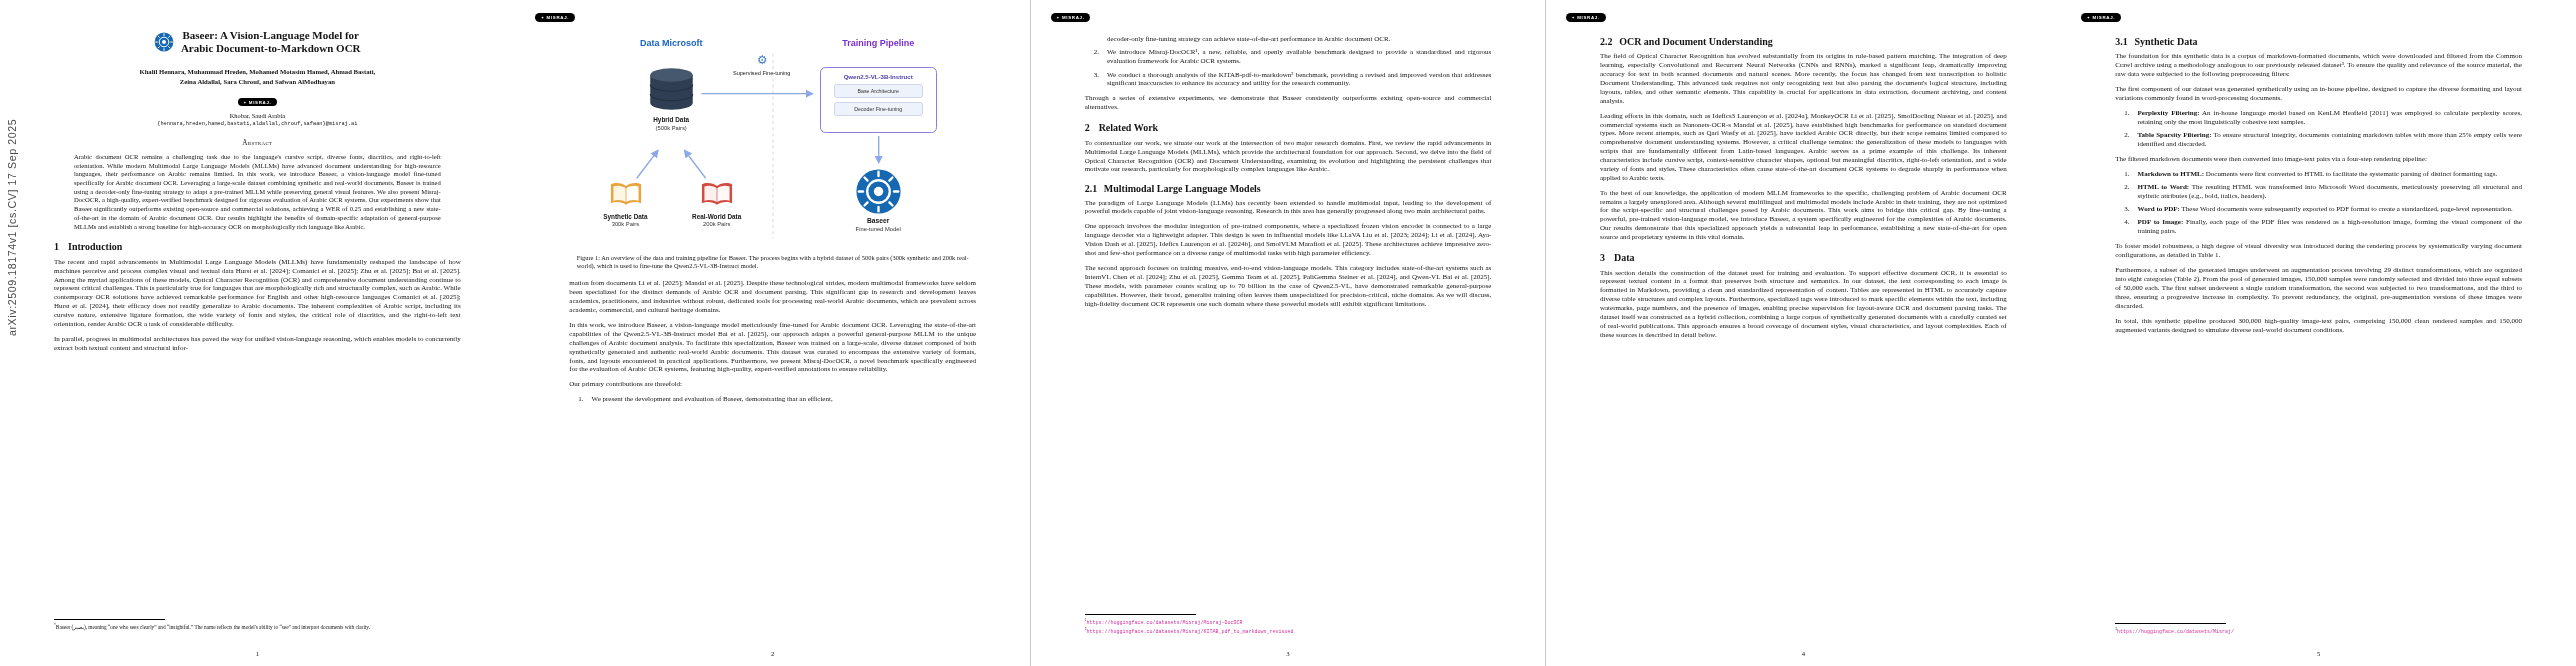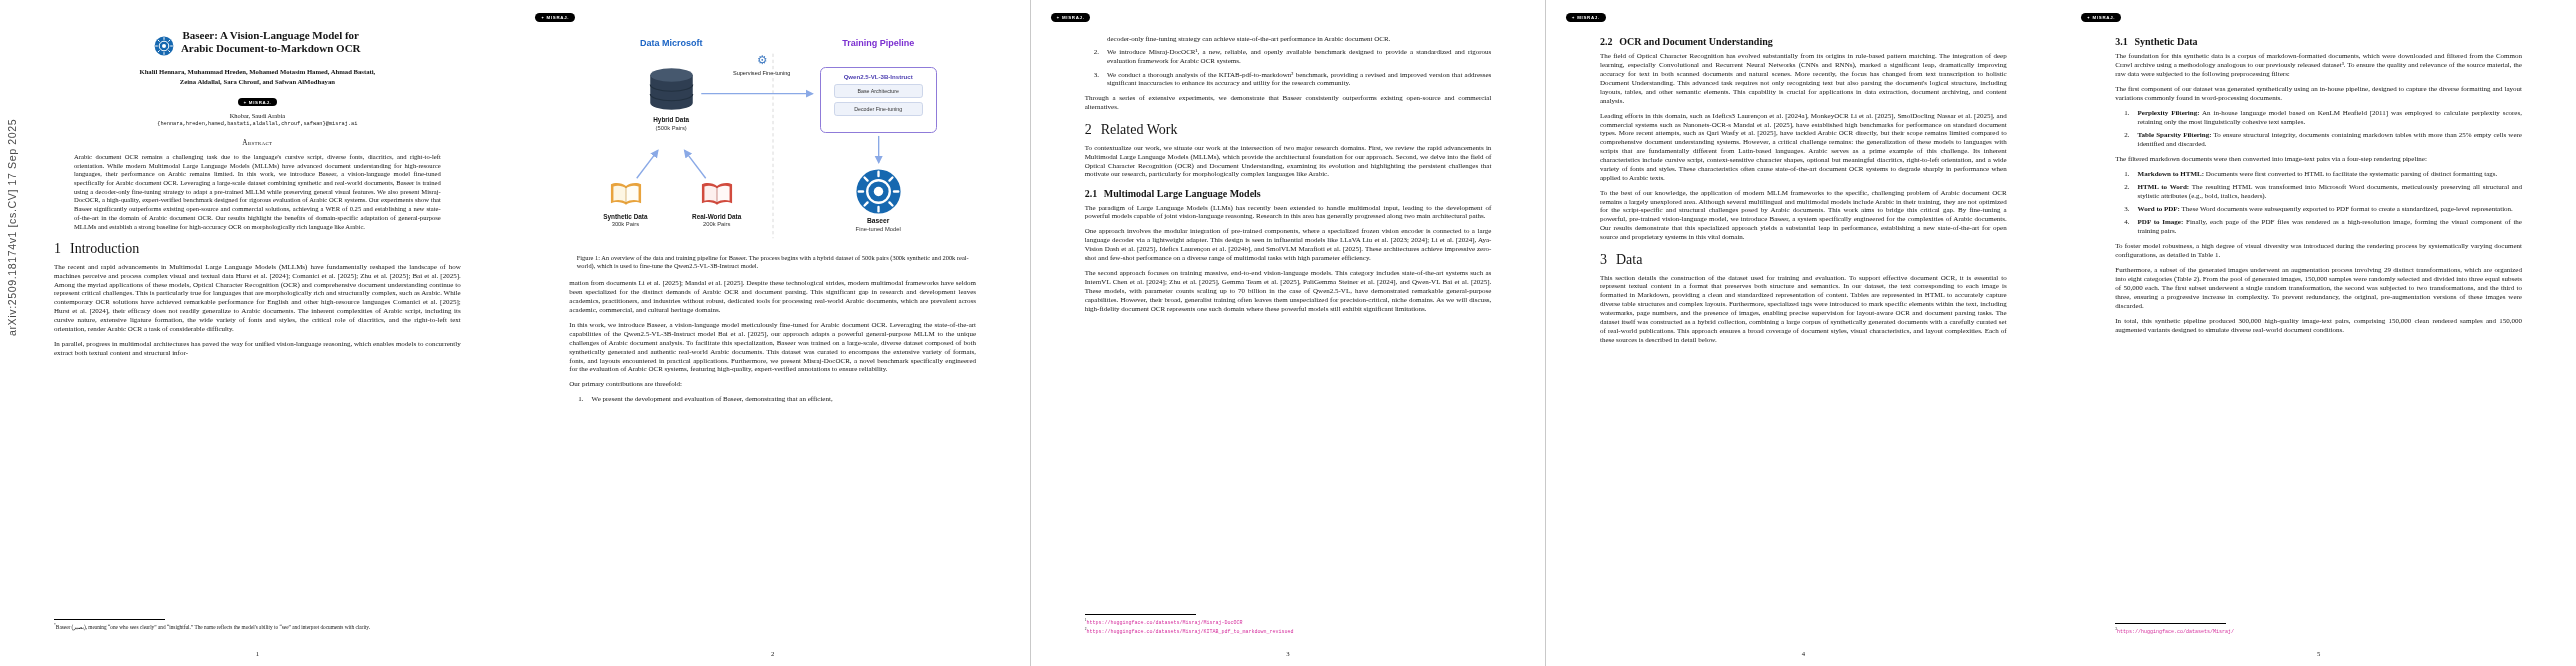--- a/index.html
+++ b/index.html
@@ -3,21 +3,21 @@
 <meta charset="utf-8">
 <style>
   * { margin:0; padding:0; box-sizing:border-box; }
   body { background:#c9c9c9; }
   .canvas { width:2576px; height:667px; display:flex; gap:0.6px; background:#c9c9c9; }
   .page { flex:1 1 0; height:667px; background:#ffffff; position:relative; overflow:hidden;
           font-family:"Liberation Serif", serif; color:#141414; padding:23px 54px 0 54px; }
 
   
   .p { font-size:7px; line-height:1.27; text-align:justify; margin-bottom:6.1px; }
-  .sec { font-size:14px; font-weight:normal; margin:10px 0 5.6px 0; }
+  .sec { font-size:10px; font-weight:bold; margin:10px 0 5.6px 0; }
   .subsec { font-size:10px; font-weight:bold; margin:8.3px 0 5px 0; }
   .snum { margin-right:9px; }
   .ssnum { margin-right:6.7px; }
   .olist { margin:1.1px 0 6.1px 9px; }
   .oli { display:flex; margin-bottom:4.4px; }
   .onum { flex:none; width:13.3px; font-size:7px; }
   .otext { flex:1; font-size:7px; line-height:1.27; text-align:justify; }
   .term { font-weight:bold; }
   .pageno { position:absolute; bottom:10px; left:0; right:0; text-align:center; font-size:6.7px; }
 
@@ -33,21 +33,21 @@
   .pill { display:inline-flex; align-items:center; gap:1.7px; background:#000; color:#fff;
           border-radius:5.6px; padding:1.7px 5.6px; font-family:"Liberation Sans", sans-serif;
           font-size:4.4px; font-weight:bold; letter-spacing:0.7px; }
   .gem { font-size:3.9px; font-family:"DejaVu Sans", sans-serif; }
   .pill-corner { position:absolute; top:13.3px; left:20px; }
 
   
   .stamp { position:absolute; left:5.6px; top:83px; height:289px; writing-mode:vertical-rl;
            transform:rotate(180deg); text-align:center; font-family:"Liberation Sans", sans-serif;
            font-size:10.6px; color:#4a4a4a; letter-spacing:0.6px; }
-  .titlewrap { display:flex; justify-content:center; align-items:flex-end; gap:6.7px; margin-top:5.6px; }
+  .titlewrap { display:flex; justify-content:center; align-items:center; gap:6.7px; margin-top:5.6px; }
   .title { font-size:11px; font-weight:bold; line-height:1.25; text-align:center; }
   .tline { display:block; }
   .emblem { display:inline-block; }
   .emblem-sm { width:20px; height:20px; flex:none; }
   .authors { text-align:center; font-weight:bold; font-size:6.7px; line-height:1.55; margin-top:11px; }
   .p1brand { text-align:center; margin-top:7.8px; }
   .affil { text-align:center; font-size:6.4px; margin-top:5.6px; }
   .email { text-align:center; font-family:"Liberation Mono", monospace; font-size:5.3px; margin-top:2.2px; }
   .absheading { text-align:center; font-weight:normal; font-size:7.2px; margin:12.2px 0 5.6px 0; font-variant:small-caps; letter-spacing:0.3px; }
   .abstract { margin:0 20px; font-size:6.6px; line-height:1.32; text-align:justify; }

